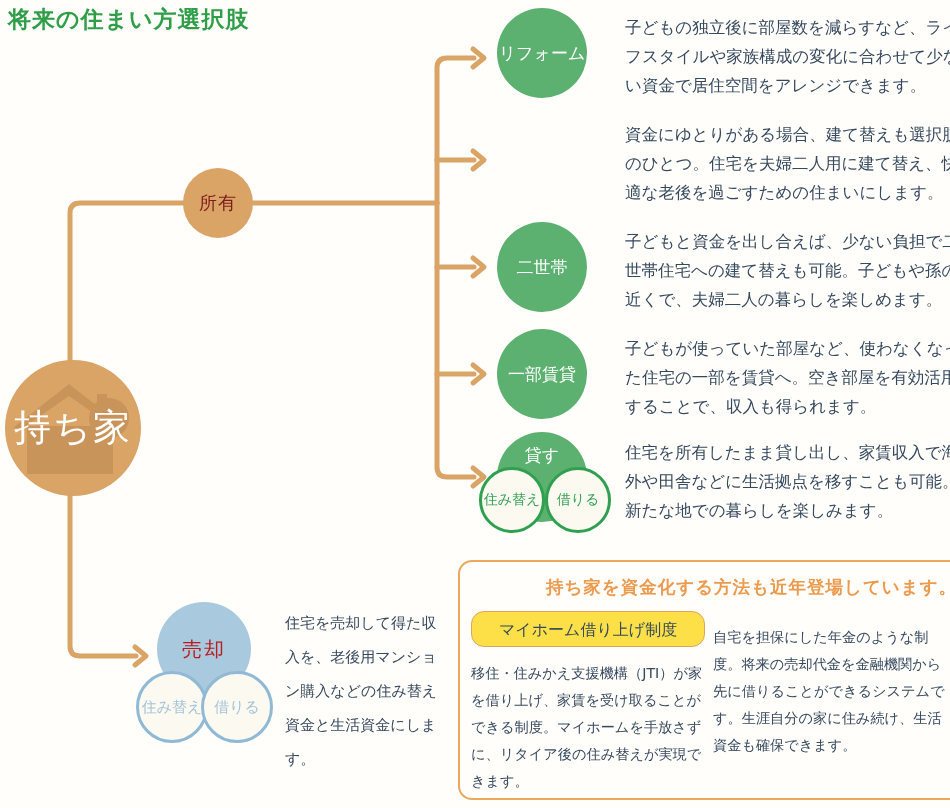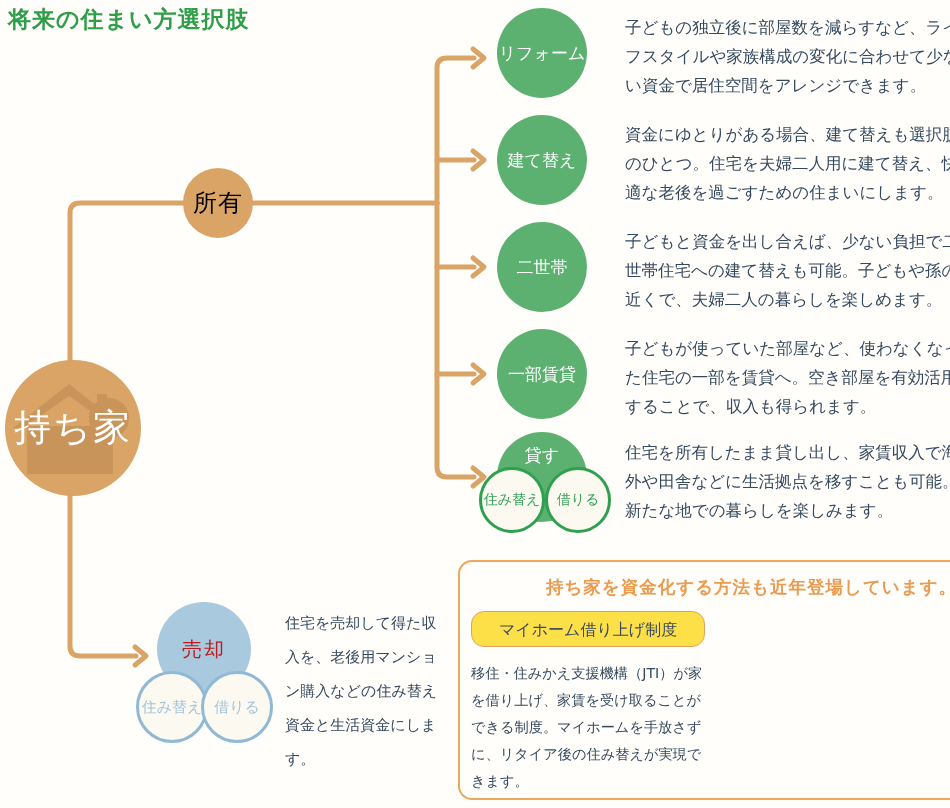--- a/index.html
+++ b/index.html
@@ -17,21 +17,21 @@
   .circle{position:absolute;border-radius:50%;display:flex;align-items:center;justify-content:center;}
   .texture{
     background-image:radial-gradient(rgba(255,255,255,.16) 1px, transparent 1.4px);
     background-size:4px 4px;
   }
   .root-circle{
     left:5px;top:360px;width:136px;height:136px;background:#D9A466;overflow:hidden;
   }
   .root-circle .house{position:absolute;left:0;top:0;width:136px;height:136px;}
   .root-label{position:relative;color:#fff;font-size:37px;letter-spacing:2px;}
-  .own-circle{left:183px;top:168px;width:70px;height:70px;background:#D9A466;color:#000000;font-size:24px;letter-spacing:1px;}
+  .own-circle{left:183px;top:168px;width:70px;height:70px;background:#D9A466;color:#7f1d1d;font-size:18px;letter-spacing:1px;}
   .opt-circle{left:497px;width:90px;height:90px;background:#5CB170;color:#fff;font-size:17px;}
   .o1{top:8px}.o2{top:115px}.o3{top:222px}.o4{top:329px}
   .o5{top:432px;align-items:flex-start;padding-top:0;}
   .o5 .opt-label{margin-top:12px;}
   .subg{width:66px;height:66px;background:#FBF9F0;border:3px solid #2FA04F;color:#35A258;font-size:14px;box-sizing:border-box;z-index:3;}
   .sg1{left:479px;top:467px;} .sg2{left:545px;top:467px;}
   .sell-circle{left:157px;top:602px;width:94px;height:94px;background:#A9C9DE;color:#b91c1c;font-size:20px;letter-spacing:2px;}
   .subb{width:72px;height:72px;background:#FBF9F0;border:3px solid #8FB9D4;color:#A4C4DA;font-size:15px;box-sizing:border-box;z-index:3;}
   .sb1{left:136px;top:671px;} .sb2{left:201px;top:671px;}
 
@@ -101,23 +101,20 @@
     <span class="root-label">持ち家</span>
   </div>
 
   <div class="circle own-circle texture">
     <span>所有</span>
   </div>
 
   <div class="circle opt-circle texture o1">
     <span class="opt-label">リフォーム</span>
   </div>
-  <div class="circle opt-circle texture o2">
-    <span class="opt-label">建て替え</span>
-  </div>
   <div class="circle opt-circle texture o3">
     <span class="opt-label">二世帯</span>
   </div>
   <div class="circle opt-circle texture o4">
     <span class="opt-label">一部賃貸</span>
   </div>
   <div class="circle opt-circle texture o5">
     <span class="opt-label">貸す</span>
   </div>
   <div class="circle subg sg1">
@@ -144,16 +141,17 @@
   </div>
   <div class="sell-desc">住宅を売却して得た収入を、老後用マンション購入などの住み替え資金と生活資金にします。</div>
 
   <div class="info-box">
     <div class="ib-title">持ち家を資金化する方法も近年登場しています。</div>
     <div class="ib-col ib-col1">
       <div class="ib-label">マイホーム借り上げ制度</div>
       <div class="ib-desc">移住・住みかえ支援機構（JTI）が家を借り上げ、家賃を受け取ることができる制度。マイホームを手放さずに、リタイア後の住み替えが実現できます。</div>
     </div>
     <div class="ib-col ib-col2">
+      <div class="ib-desc">自宅を担保にした年金のような制度。将来の売却代金を金融機関から先に借りることができるシステムです。生涯自分の家に住み続け、生活資金も確保できます。</div>
     </div>
   </div>
 
 </div>
 
 </body></html>

